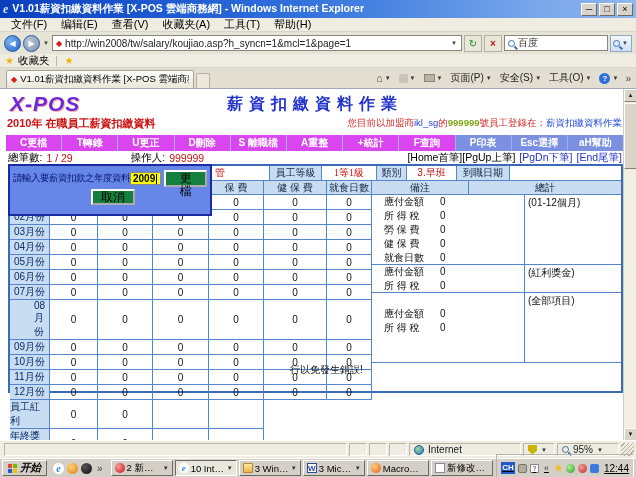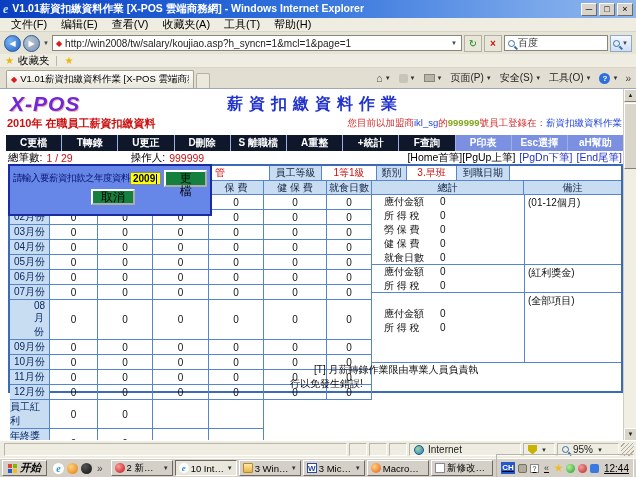--- a/index.html
+++ b/index.html
@@ -65,21 +65,21 @@
   .sbtn{position:absolute;left:0;width:13px;height:13px;background:#d9d5c9;border:1px solid;border-color:#fff #84806f #84806f #fff;font-size:6px;text-align:center;line-height:11px;color:#222;}
   #sthumb{position:absolute;left:0;top:14px;width:13px;height:66px;background:#d9d5c9;border:1px solid;border-color:#fff #84806f #84806f #fff;}
 
   #logo{left:10px;top:3px;font:900 italic 21px "Liberation Sans",sans-serif;color:#6d28d9;letter-spacing:1px;text-shadow:1px 1px 0 #f5b0a8;}
   #ptitle{left:170px;top:5px;width:290px;text-align:center;font:bold 16px "Liberation Serif","DejaVu Serif",serif;color:#2233cc;letter-spacing:6px;}
   #subleft{left:7px;top:27px;font-size:11px;color:var(--red);font-weight:bold;}
   #loginline{right:14px;top:28px;font-size:9.5px;white-space:nowrap;}
   #loginline .r{color:#d42a2a;} #loginline .bl{color:#2244dd;} #loginline .gr{color:#7fa818;font-weight:bold;}
 
   #tbrow{left:6px;top:46px;right:13px;height:16px;display:flex;}
-  .tb-btn{flex:1;background:#0f172a;color:#fff;font-size:10px;font-weight:bold;text-align:center;line-height:16px;border-right:1px solid #9fb0e8;white-space:nowrap;overflow:hidden;}
+  .tb-btn{flex:1;background:#d946ef;color:#fff;font-size:10px;font-weight:bold;text-align:center;line-height:16px;border-right:1px solid #9fb0e8;white-space:nowrap;overflow:hidden;}
   .tb-btn.light{background:#7b90e0;}
   .tb-btn:last-child{border-right:none;}
 
   #statusline{left:8px;top:63px;right:14px;height:12px;display:flex;font-size:10.5px;align-items:center;}
   #statusline .rv{color:var(--red);margin-left:4px;}
   #statusline .nav-b{color:#000;} #statusline .nav-l{color:#2233cc;margin-left:4px;}
 
   
   #etable{left:8px;top:75px;width:615px;height:229px;border:2px solid var(--tblborder);background:#fff;}
   #inforow{left:0;top:0;width:611px;height:15px;display:flex;font-size:10px;border-bottom:1px solid var(--b);}
@@ -270,35 +270,35 @@
     <span style="flex:1;"></span>
     <span class="nav-b">[Home首筆][PgUp上筆]</span>
     <span class="nav-l">[PgDn下筆]</span>
     <span class="nav-l">[End尾筆]</span>
   </div>
 
   <div id="etable" class="abs">
     <div id="inforow" class="abs">
       <div class="frag">管</div>
       <div class="ilab" style="width:52px;">員工等級</div>
-      <div class="ival" style="width:55px;">1等1級</div>
+      <div class="ival" style="width:55px;font-family:Liberation Serif, serif;">1等1級</div>
       <div class="ilab" style="width:30px;">類別</div>
       <div class="ival" style="width:50px;">3.早班</div>
       <div class="ilab" style="width:53px;">到職日期</div>
     </div>
     <div id="header-row" class="abs">
         <div class="hcell" style="width: 40px;"></div>
         <div class="hcell" style="width: 48px;"></div>
         <div class="hcell" style="width: 55px;"></div>
         <div class="hcell" style="width: 56px;"></div>
         <div class="hcell" style="width: 55px;">保 費</div>
         <div class="hcell" style="width: 63px;">健 保 費</div>
         <div class="hcell" style="width: 45px;">就食日數</div>
+        <div class="hcell" style="width: 97px;">備注</div>
         <div class="hcell" style="width: 152px;">總計</div>
-        <div class="hcell" style="width: 97px;">備注</div>
       </div>
     <div id="rows" class="abs">
         <div class="trow">
           <div class="cell mcell" style="width: 40px;">01月份</div>
           <div class="cell vcell" style="width: 48px;">0</div>
           <div class="cell vcell" style="width: 55px;">0</div>
           <div class="cell vcell" style="width: 56px;">0</div>
           <div class="cell vcell" style="width: 55px;">0</div>
           <div class="cell vcell" style="width: 63px;">0</div>
           <div class="cell vcell" style="width: 45px;">0</div>
@@ -441,21 +441,20 @@
         </div>
         <div class="sblock" style="height: 70px;">
           <div class="stot" style="padding-top: 14px;">
             <div class="sline"><span class="slab">應付金額</span><span>0</span></div>
             <div class="sline"><span class="slab">所 得 稅</span><span>0</span></div>
           </div>
           <div class="srem">(全部項目)</div>
         </div>
       </div>
     <div id="noteblock" class="abs">
-      <div class="l1">[T] 月薪轉錄作業限由專業人員負責執</div>
       <div class="l2">行以免發生錯誤!</div>
     </div>
   </div>
 
   <div id="dialog" class="abs">
     <div class="row1">
       <span class="prompt">請輸入要薪資扣款之年度資料</span>
       <span id="yearinput">
           <span>2009</span>
           <span class="caretbar"></span>

